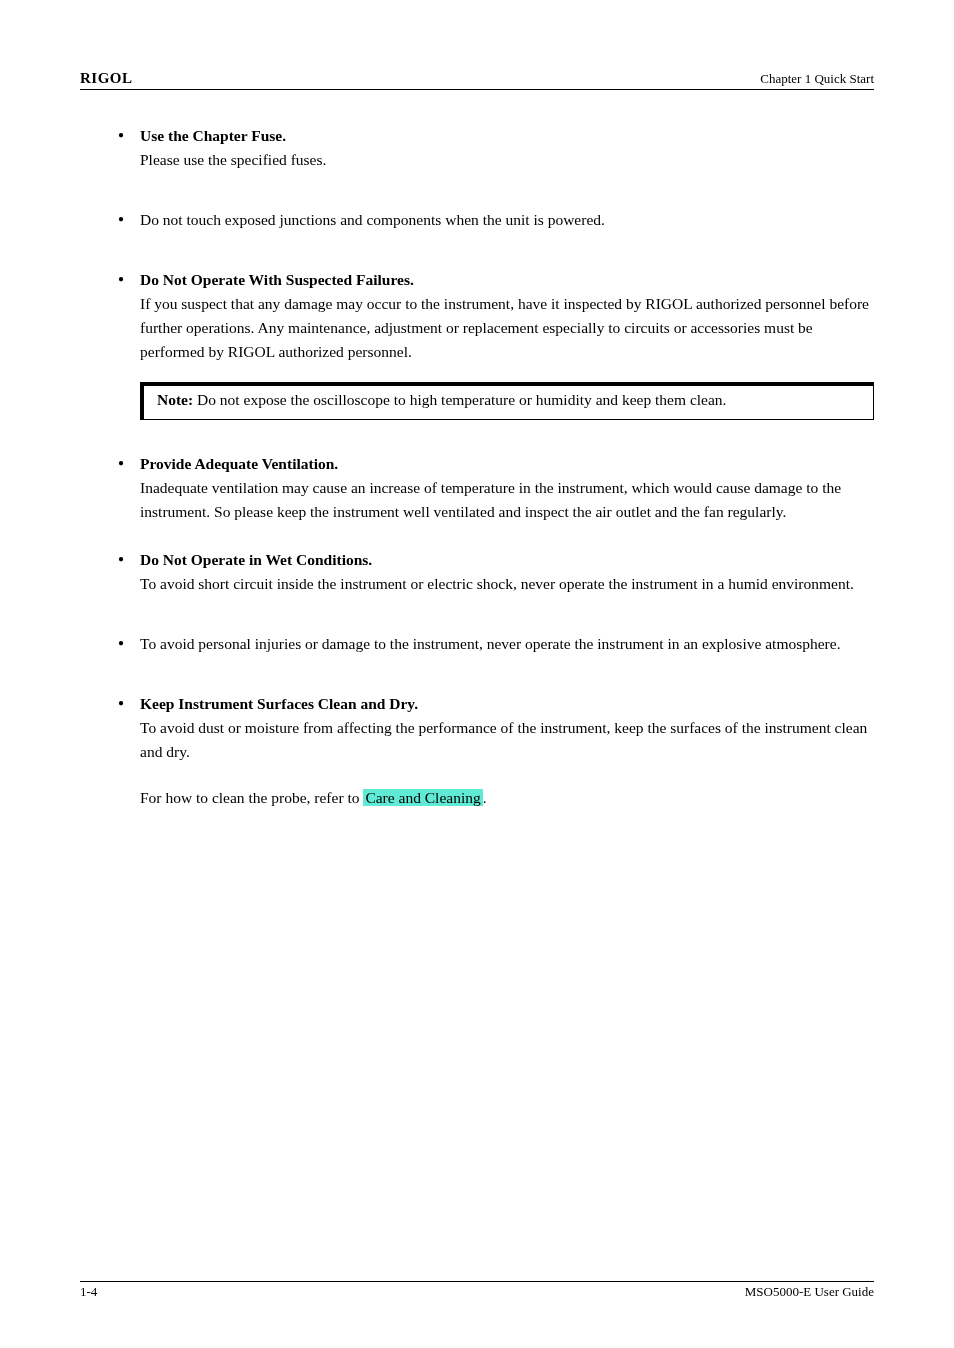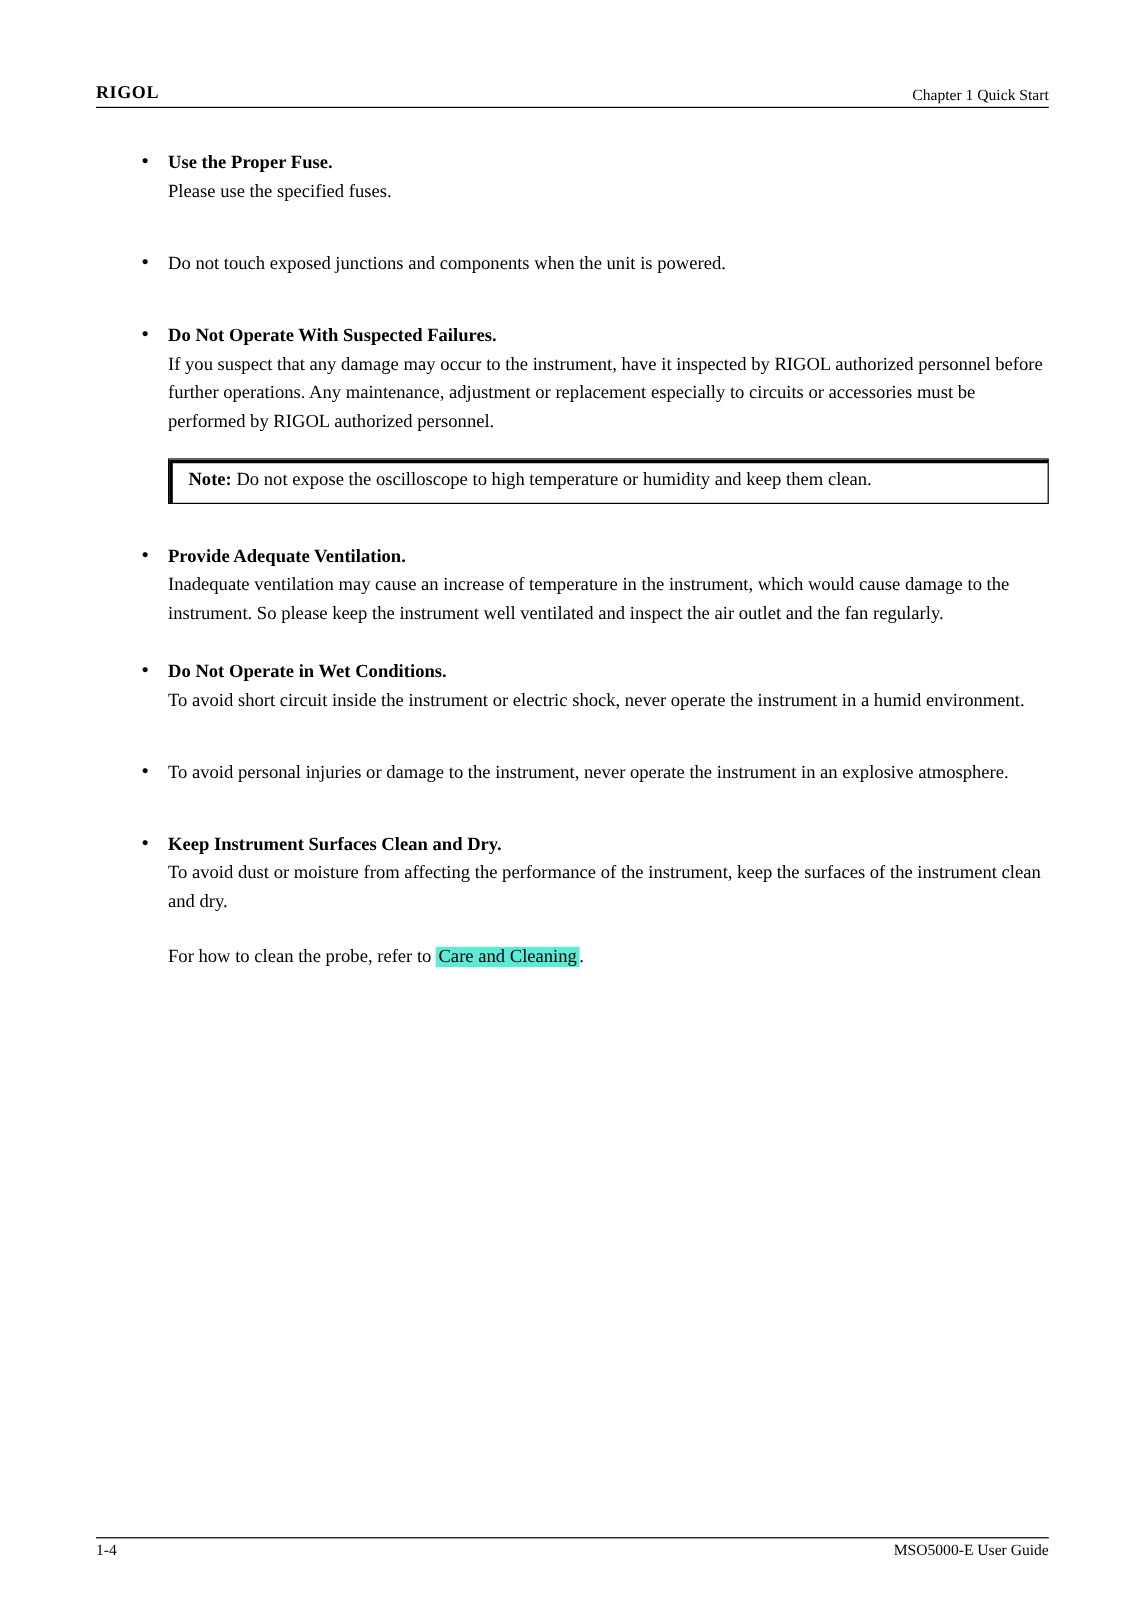--- a/index.html
+++ b/index.html
@@ -35,21 +35,21 @@
   <div class="header">
     <span class="brand">RIGOL</span>
     <span class="chapter">Chapter 1 Quick Start</span>
   </div>
 
   <div class="content">
 
     <div class="bullet-item">
       <div class="bullet-dot"></div>
       <div class="bullet-body">
-        <span class="bullet-title">Use the Proper Fuse.</span>
+        <span class="bullet-title">Use the Chapter Fuse.</span>
         <span>Please use the specified fuses.</span>
       </div>
     </div>
 
     <div style="height:22px"></div>
 
     <div class="bullet-item">
       <div class="bullet-dot"></div>
       <div class="bullet-body">
         <span>Do not touch exposed junctions and components when the unit is powered.</span>

